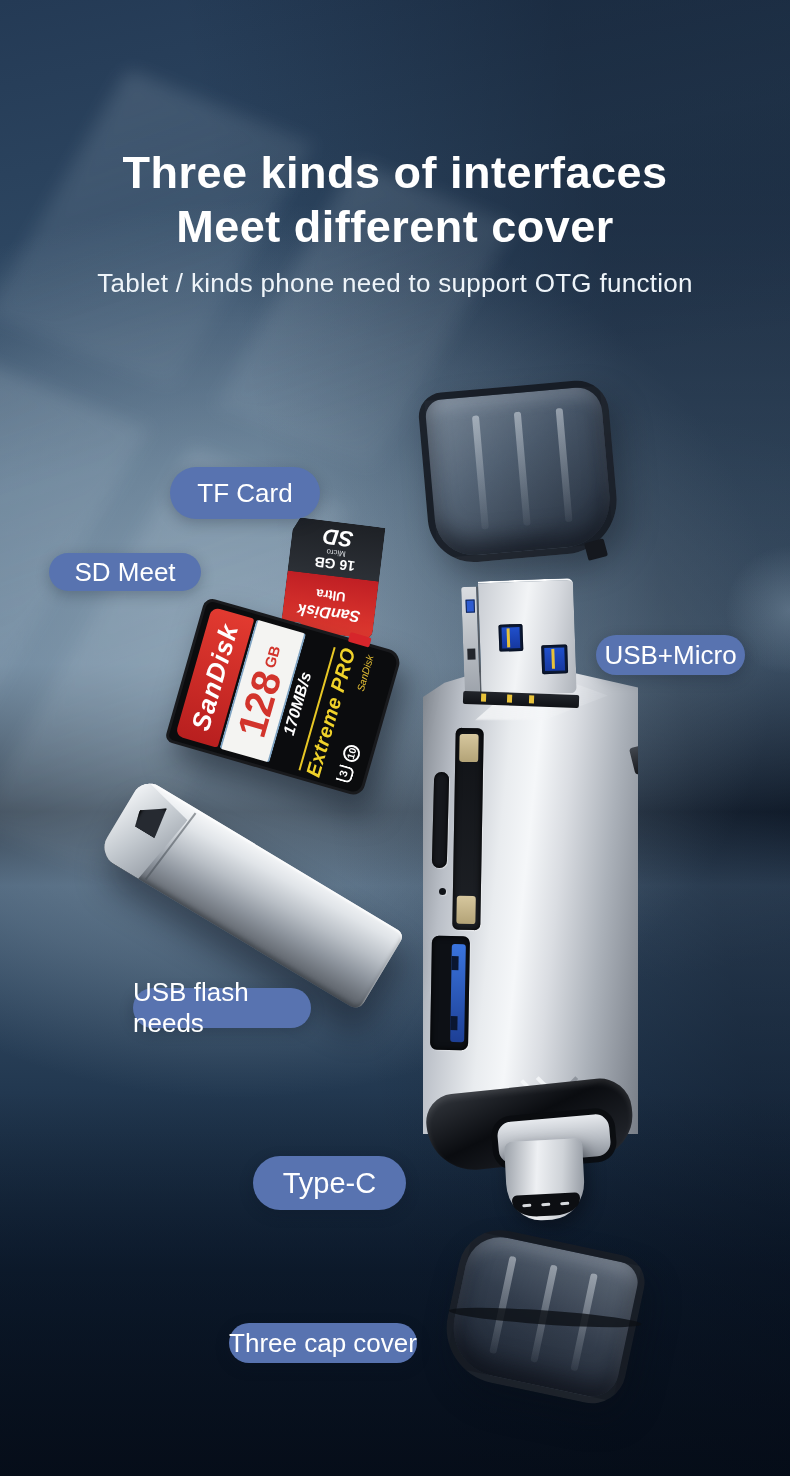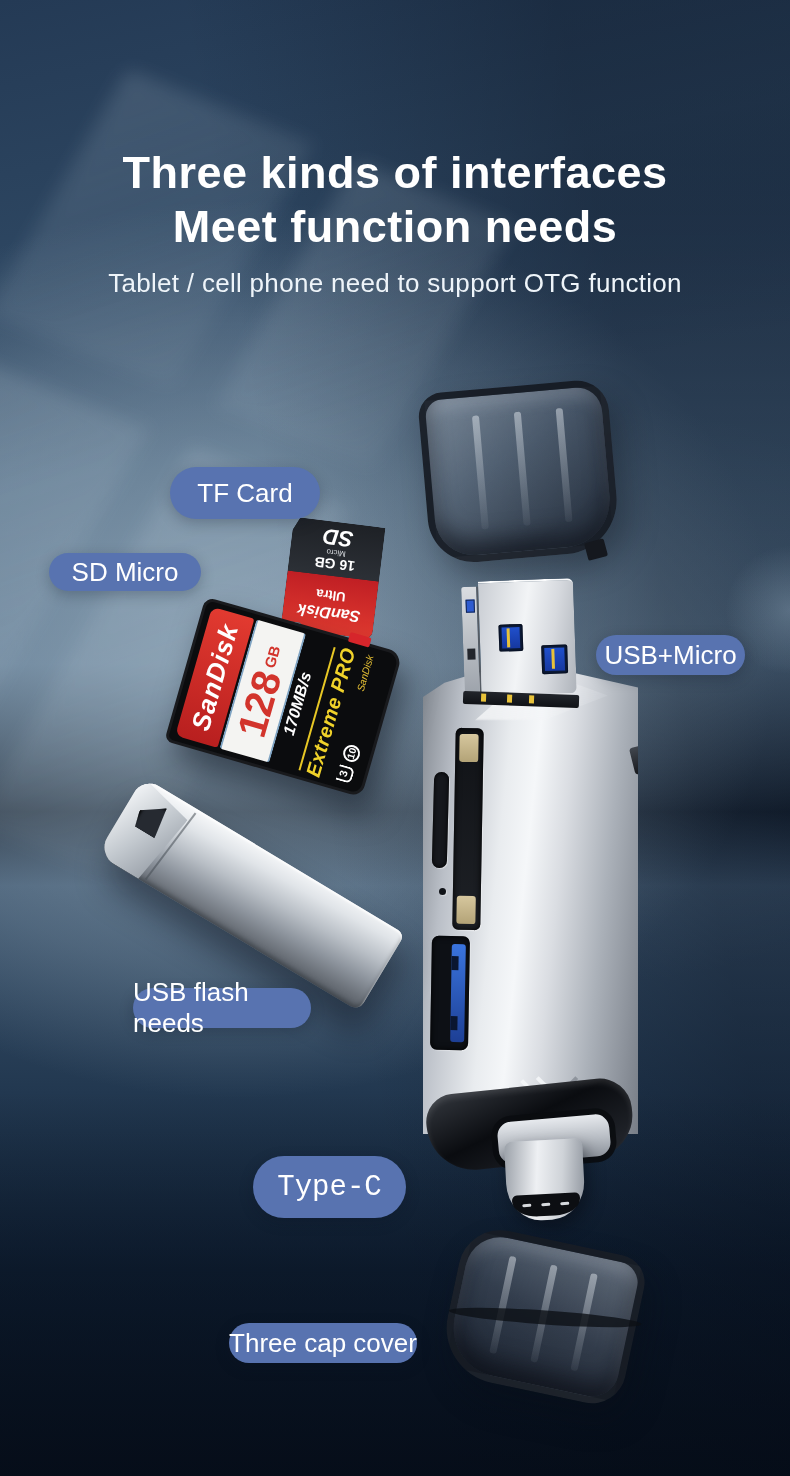--- a/index.html
+++ b/index.html
@@ -32,21 +32,21 @@
     font-size:26px;font-weight:normal;letter-spacing:.3px;z-index:20;}
 
   
   .pill{position:absolute;display:flex;align-items:center;justify-content:center;
     background:#5873b0;color:#fff;border-radius:999px;font-size:26px;z-index:30;
     box-shadow:0 4px 14px rgba(10,18,34,0.25);}
   .pill-tf{left:170px;top:467px;width:150px;height:52px;}
   .pill-sd{left:49px;top:553px;width:152px;height:38px;}
   .pill-um{left:596px;top:635px;width:149px;height:40px;}
   .pill-fd{left:133px;top:988px;width:178px;height:40px;}
-  .pill-tc{left:253px;top:1156px;width:153px;height:62px;font-size:29px;font-family:Liberation Mono, monospace;}
+  .pill-tc{left:253px;top:1156px;width:153px;height:54px;font-size:29px;}
   .pill-dc{left:229px;top:1323px;width:188px;height:40px;}
 
   
   .cap{position:absolute;border:7px solid rgba(22,26,34,0.88);
     background:linear-gradient(150deg,rgba(160,170,182,0.55),rgba(84,94,109,0.5) 42%,rgba(34,40,52,0.62) 80%);
     box-shadow:inset 0 -14px 22px rgba(8,10,16,0.6), inset 0 10px 14px rgba(220,230,240,0.18), 10px 16px 30px rgba(8,14,24,0.35);}
   .cap-top{left:424px;top:386px;width:190px;height:172px;transform:rotate(-5deg);
     border-radius:24px 32px 54px 46px;}
   .cap-bottom{left:450px;top:1240px;width:186px;height:152px;transform:rotate(12deg);
     border-radius:42px 28px 34px 56px;
@@ -183,23 +183,23 @@
     <div class="pane"></div>
     <div class="pane"></div>
     <div class="pane"></div>
     <div class="pane"></div>
   </div>
   <div class="glow"></div>
   <div class="vignette"></div>
 
   <div class="title">
     <div>Three kinds of interfaces</div>
-    <div>Meet function needs</div>
-  </div>
-  <div class="subtitle">Tablet / cell phone need to support OTG function</div>
+    <div>Meet different cover</div>
+  </div>
+  <div class="subtitle">Tablet / kinds phone need to support OTG function</div>
 
   <div class="cap cap-top">
     <div class="rib" style="left:26%;"></div>
     <div class="rib" style="left:50%;"></div>
     <div class="rib" style="left:74%;"></div>
     <div class="cap-tab"></div>
   </div>
 
   <div class="usb-plug">
     <div class="plug-micro">
@@ -300,19 +300,19 @@
     </div>
   </div>
 
   <div class="flashdrive">
     <div class="fd-cap"></div>
     <div class="fd-hole"></div>
     <div class="fd-seam"></div>
   </div>
 
   <div class="pill pill-tf">TF Card</div>
-  <div class="pill pill-sd">SD Micro</div>
+  <div class="pill pill-sd">SD Meet</div>
   <div class="pill pill-um">USB+Micro</div>
   <div class="pill pill-fd">USB flash needs</div>
   <div class="pill pill-tc">Type-C</div>
   <div class="pill pill-dc">Three cap cover</div>
 
 </div>
 
 </body></html>

